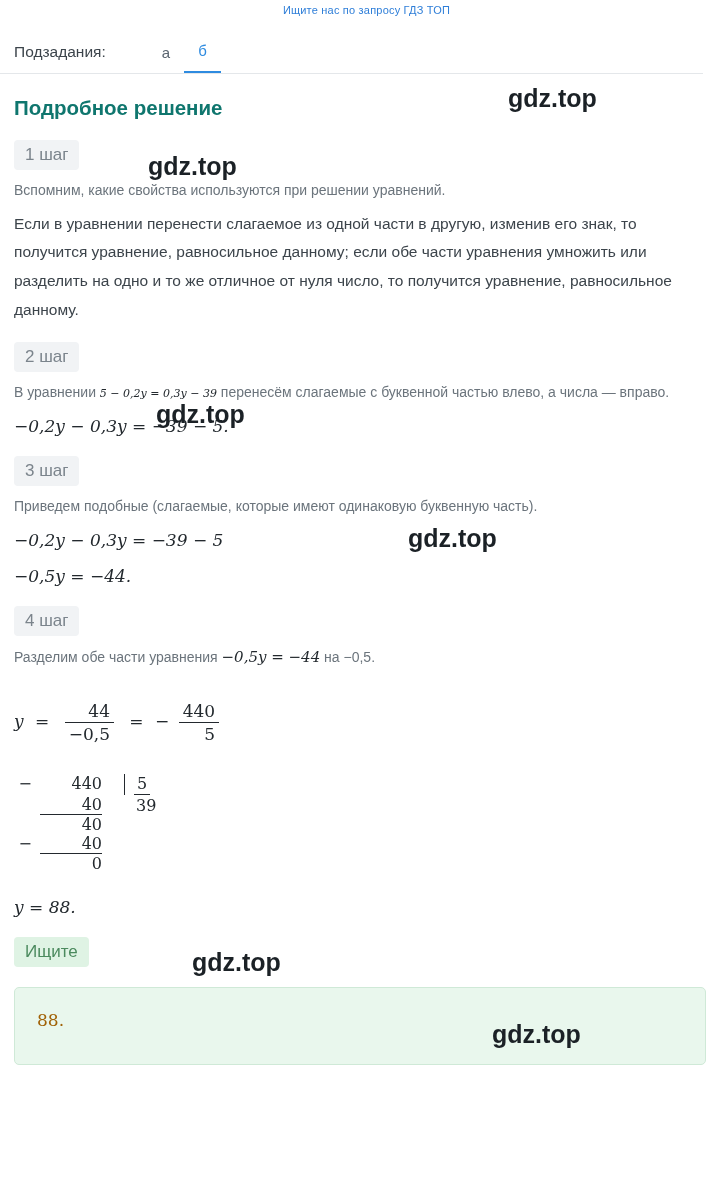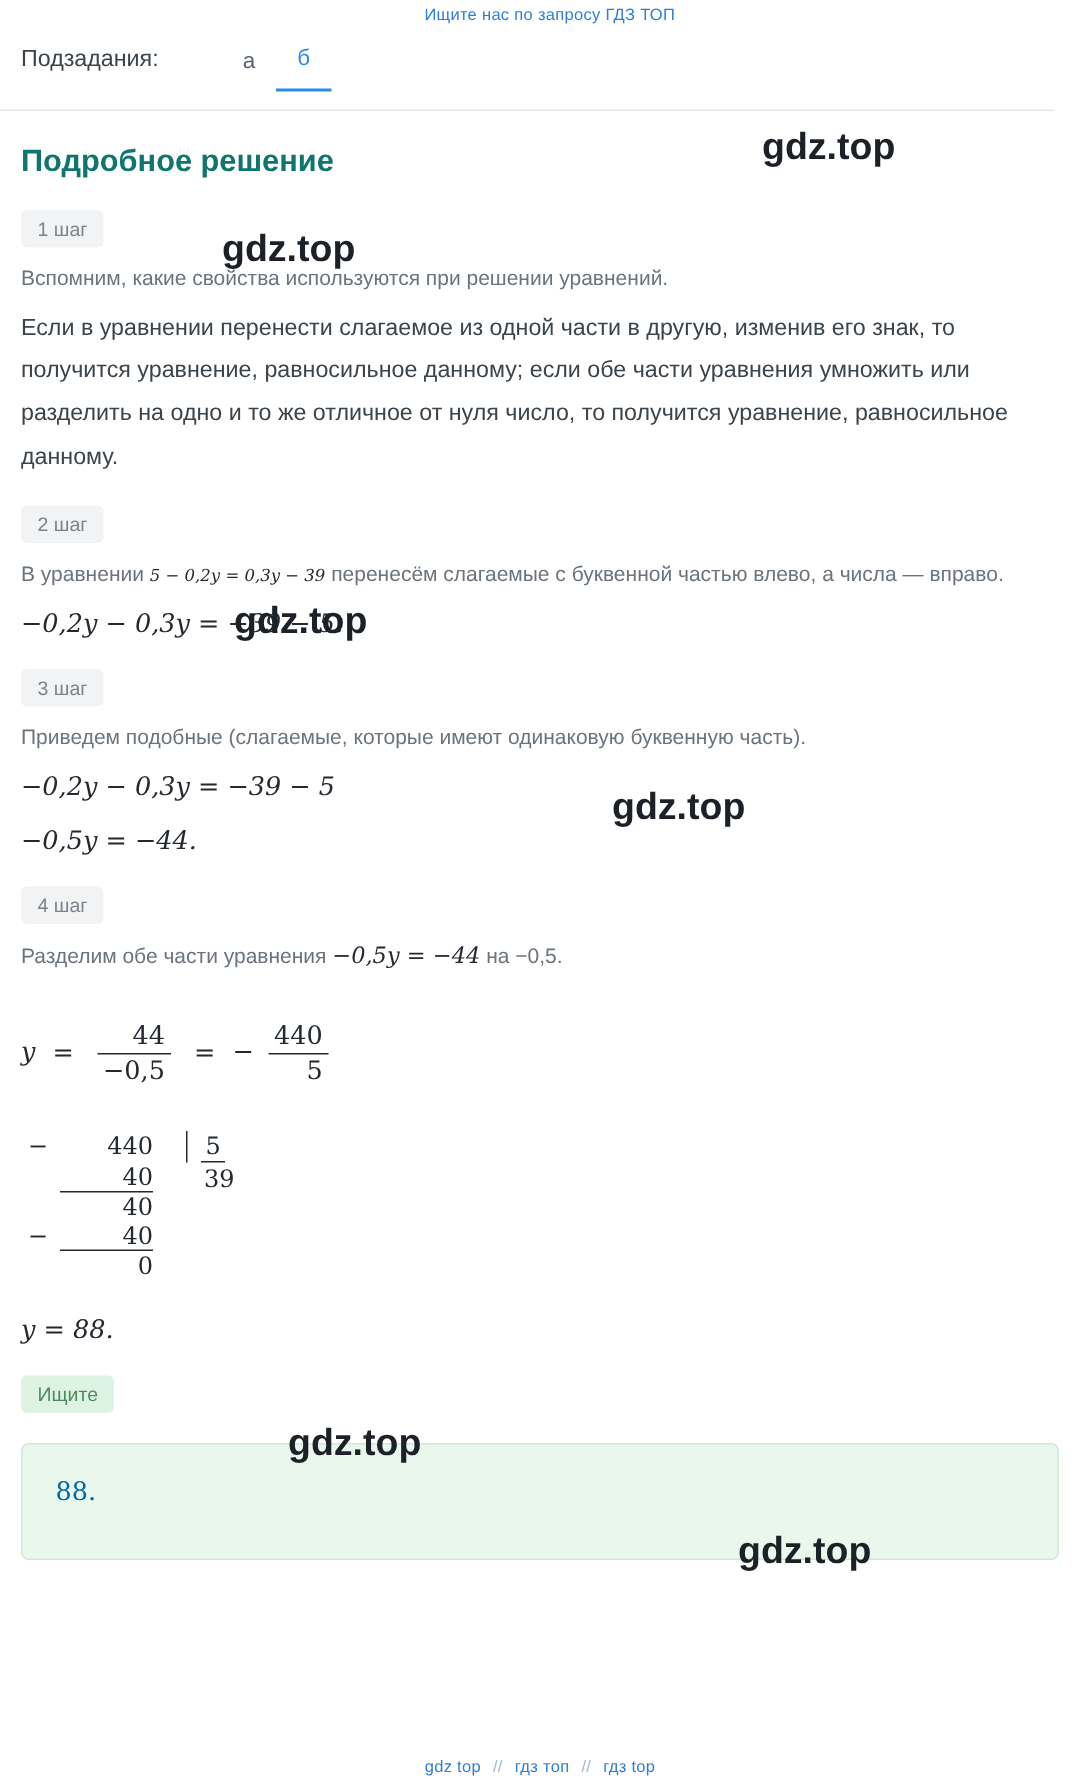--- a/index.html
+++ b/index.html
@@ -20,21 +20,21 @@
     text-align: center;
     font-size: 11px;
     color: #2e7ed8;
     padding-top: 4px;
     letter-spacing: 0.2px;
     padding-left: 13px;
   }
   .subtasks-row {
     display: flex;
     align-items: flex-end;
-    padding: 16px 14px 12px 14px;
+    padding: 16px 14px 0 14px;
     border-bottom: 1px solid #e4e7ea;
     margin: 0 17px 0 0;
     height: 58px;
   }
   .subtasks-label {
     font-size: 15.5px;
     color: #3c444b;
     margin-right: 42px;
     padding-bottom: 12px;
   }
@@ -51,21 +51,21 @@
   .solution-title {
     font-size: 20.5px;
     font-weight: bold;
     color: #0f766e;
     padding: 22px 14px 6px 14px;
   }
   .step-badge {
     display: inline-block;
     background: #f1f3f5;
     color: #7b848c;
-    font-size: 13px;
+    font-size: 17px;
     border-radius: 4px;
     padding: 5px 11px;
     margin: 14px 0 10px 14px;
     text-align: right;
   }
   .step-badge.answer {
     background: #dff3e4;
     color: #4b8a5e;
   }
   .para {
@@ -121,21 +121,21 @@
   .quotient-bot { font-style: normal; display: inline-block; padding: 1px 3px 0 3px;}
   .answer-box {
     margin: 10px 14px 0 14px;
     background: #e9f7ed;
     border: 1px solid #cfe9d7;
     border-radius: 5px;
     min-height: 78px;
     padding: 22px 22px;
     font-family: "DejaVu Serif", serif;
     font-size: 17px;
-    color: #0369a1;
+    color: #a16207;
   }
   .footer {
     position: absolute;
     bottom: 6px;
     left: 0; right: 0;
     text-align: center;
     font-size: 11px;
     color: #2e7ed8;
     letter-spacing: 0.2px;
   }
@@ -240,17 +240,14 @@
   <div class="answer-box">88.</div>
 
   
   <div class="wm" style="left:508px; top:84px; font-size:25px;">gdz.top</div>
   <div class="wm" style="left:148px; top:152px; font-size:25px;">gdz.top</div>
   <div class="wm" style="left:156px; top:400px; font-size:25px;">gdz.top</div>
   <div class="wm" style="left:408px; top:524px; font-size:25px;">gdz.top</div>
   <div class="wm" style="left:192px; top:948px; font-size:25px;">gdz.top</div>
   <div class="wm" style="left:492px; top:1020px; font-size:25px;">gdz.top</div>
 
-  <div class="footer">
-    <span>gdz top</span><span class="sep">//</span><span>гдз топ</span><span class="sep">//</span><span>гдз top</span>
-  </div>
 
 </div>
 
 </body></html>

